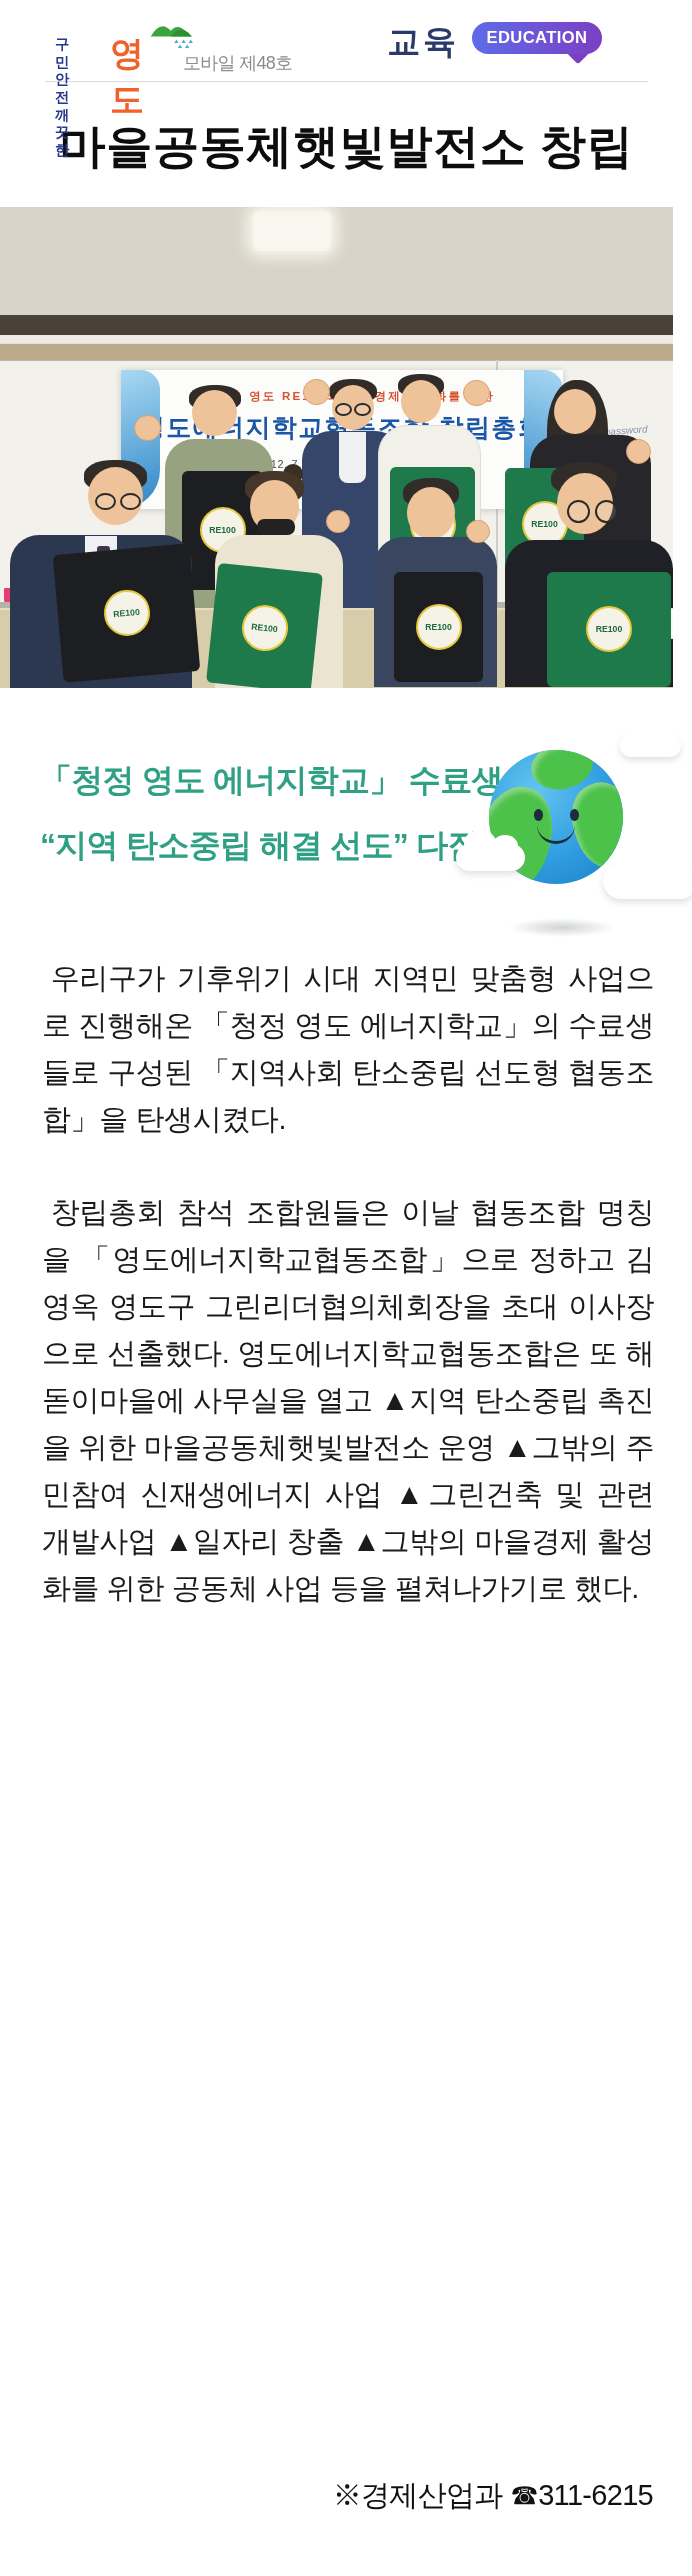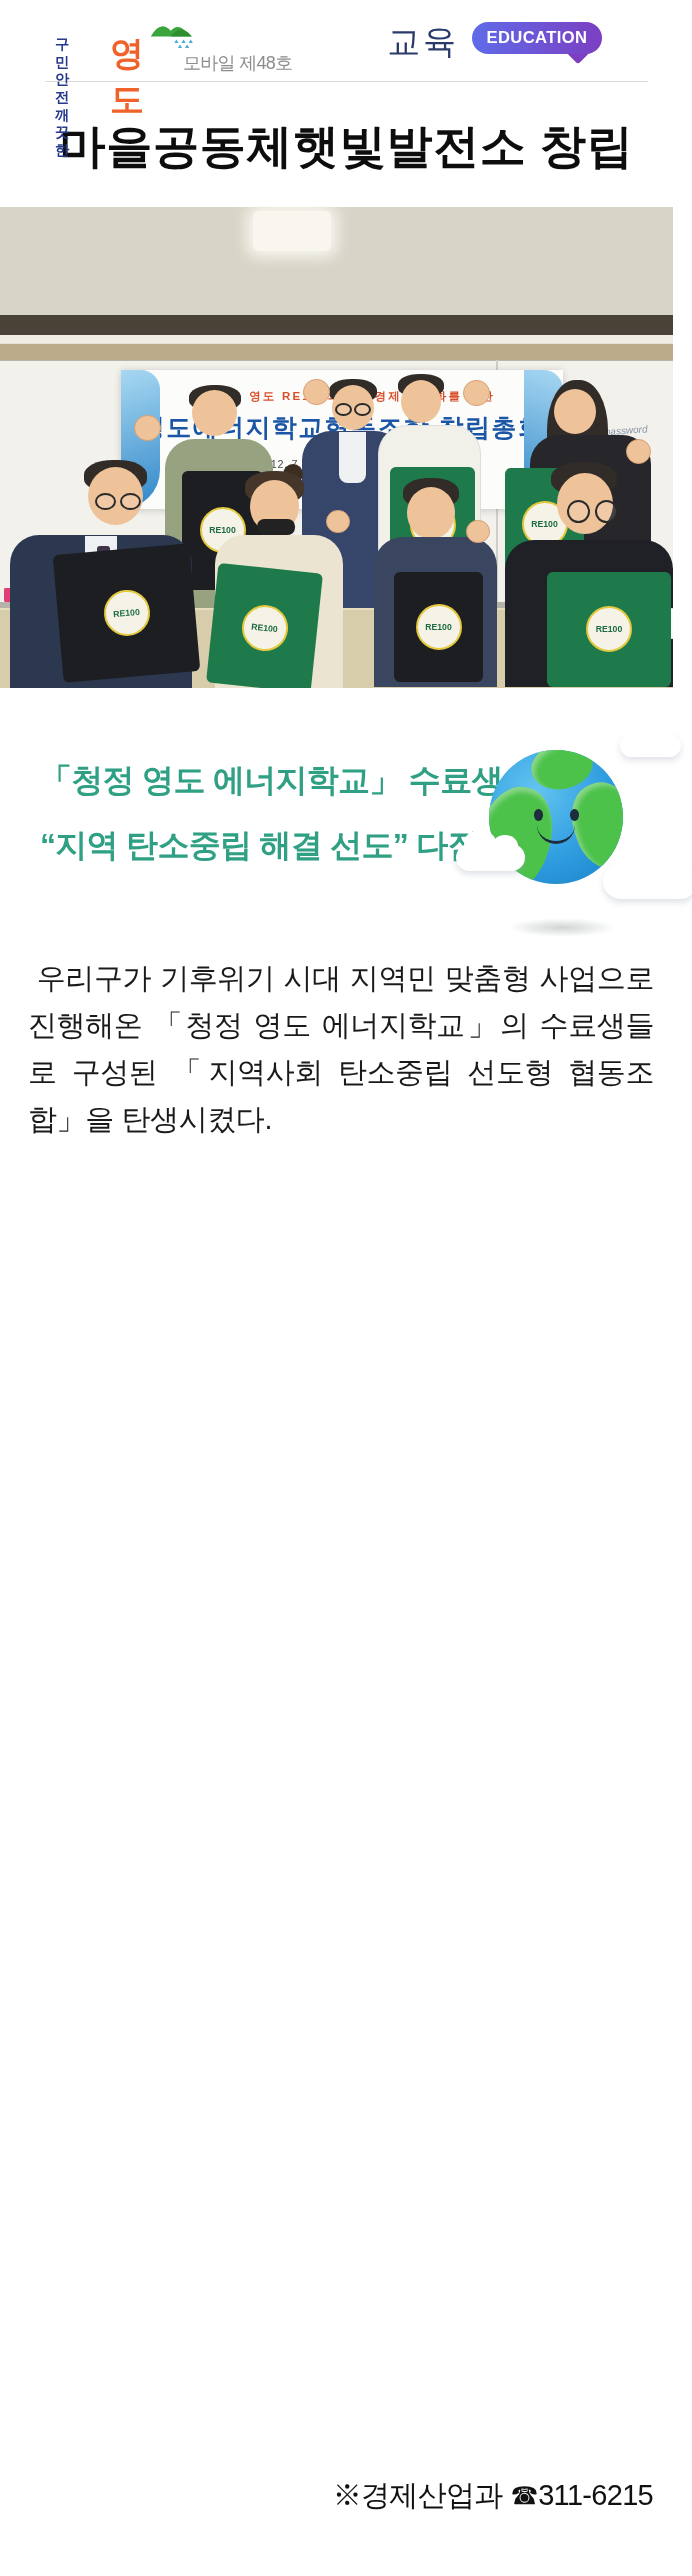--- a/index.html
+++ b/index.html
@@ -9,21 +9,21 @@
 
   
   .masthead{position:relative;height:81px;margin:0 45px;border-bottom:1.4px solid #dcdcdc;}
   .logo{position:absolute;left:10px;top:19px;height:51px;}
   .logo-left{position:absolute;left:0;top:17.3px;font-weight:800;font-size:14.4px;line-height:1.22;
              color:var(--logo_navy);letter-spacing:-0.4px;}
   .logo-name{position:absolute;left:55px;top:11.5px;font-size:34px;font-weight:900;
              color:var(--logo_orange);letter-spacing:0.7px;}
   .logo-art{position:absolute;left:94px;top:-1.4px;width:62px;height:30px;}
   .logo-issue{position:absolute;left:128px;top:32px;font-size:18px;color:var(--issue_gray);letter-spacing:-0.7px;white-space:nowrap;}
-  .cat-kr{position:absolute;right:189px;top:20px;font-size:33px;font-weight:400;
+  .cat-kr{position:absolute;right:189px;top:20px;font-size:33px;font-weight:700;
           color:var(--edu_navy);letter-spacing:2.9px;}
   .badge{position:absolute;right:46px;top:21.6px;width:130px;height:32px;border-radius:16px;
          background:linear-gradient(90deg,var(--badge_from),var(--badge_to));
          color:#fff;font-weight:800;font-size:16.6px;letter-spacing:0.4px;
          display:flex;align-items:center;justify-content:center;}
   .badge::after{content:"";position:absolute;right:16px;bottom:-7.2px;width:16px;height:16px;
          background:var(--badge_to);transform:rotate(45deg);border-radius:2.9px;z-index:-1;}
 
   
   .main-title{margin:39px 14.4px 0;text-align:center;font-size:46px;font-weight:900;
@@ -85,21 +85,21 @@
   .cloud::before,.cloud::after{content:"";position:absolute;background:#fff;border-radius:50%;}
   .cloud::before{left:12%;top:-48%;width:46%;height:95%;}
   .cloud::after{right:10%;top:-30%;width:38%;height:80%;}
   .c-tr{left:144px;top:-4.3px;width:61px;height:23px;z-index:1;}
   .c-l{left:-20px;top:105px;width:69px;height:27.4px;z-index:4;}
   .c-br{left:127px;top:124px;width:95px;height:36px;z-index:4;}
   .gshadow{position:absolute;left:32px;top:179px;width:108px;height:19px;border-radius:50%;
            background:radial-gradient(ellipse at center,rgba(40,60,60,.22),rgba(0,0,0,0) 70%);}
 
   
-  .article{margin:0 39px 0 28px;}
+  .article{margin:0 39px 0 42px;}
   .article p{margin:0 0 46px;font-size:29px;font-weight:300;line-height:47px;color:#1a1a1a;
              text-align:justify;word-break:break-all;letter-spacing:-0.4px;text-indent:0.3em;}
   .contact{position:absolute;right:40px;top:2476px;font-size:29px;color:#111;letter-spacing:-0.7px;}
 </style>
 </head>
 <body>
 
 <header class="masthead">
   <div class="logo">
     <div class="logo-left">
@@ -263,16 +263,17 @@
       <div class="smile"></div>
     </div>
     <div class="cloud c-l"></div>
     <div class="cloud c-br"></div>
     <div class="gshadow"></div>
   </div>
 </section>
 
 <article class="article">
   <p>우리구가 기후위기 시대 지역민 맞춤형 사업으로 진행해온 「청정 영도 에너지학교」의 수료생들로 구성된 「지역사회 탄소중립 선도형 협동조합」을 탄생시켰다.</p>
+  <p>창립총회 참석 조합원들은 이날 협동조합 명칭을 「영도에너지학교협동조합」으로 정하고 김영옥 영도구 그린리더협의체회장을 초대 이사장으로 선출했다. 영도에너지학교협동조합은 또 해돋이마을에 사무실을 열고 ▲지역 탄소중립 촉진을 위한 마을공동체햇빛발전소 운영 ▲그밖의 주민참여 신재생에너지 사업 ▲그린건축 및 관련 개발사업 ▲일자리 창출 ▲그밖의 마을경제 활성화를 위한 공동체 사업 등을 펼쳐나가기로 했다.</p>
 </article>
 
 <div class="contact">※경제산업과 ☎311-6215</div>
 
 
 </body></html>

